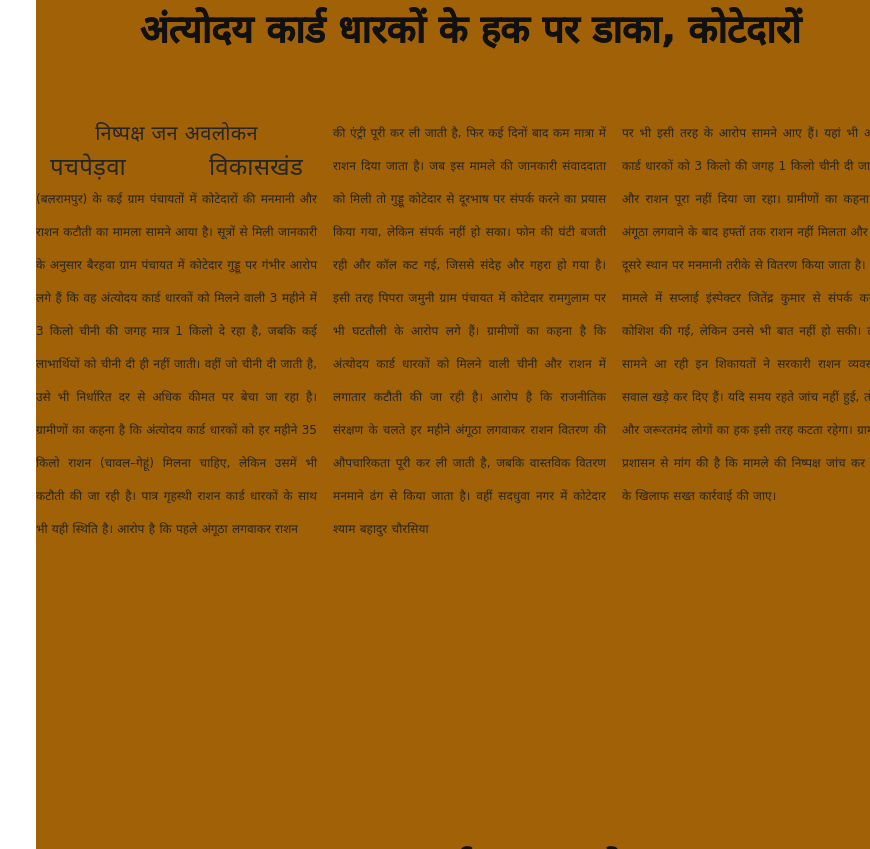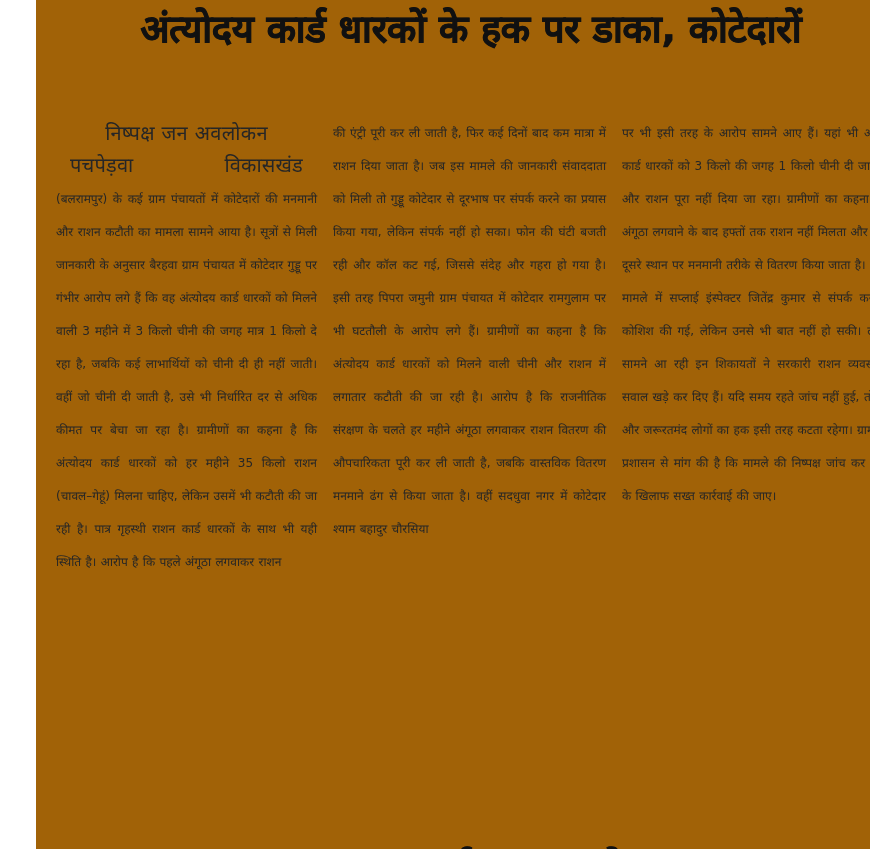--- a/index.html
+++ b/index.html
@@ -53,21 +53,21 @@
 
   .column {
     position: relative;
     box-sizing: border-box;
     overflow: hidden;
     height: 732px;
   }
 
   .col-1 {
     width: 291px;
-    padding-left: 20px;
+    padding-left: 0;
     padding-right: 10px;
   }
   .col-2 {
     width: 289px;
     padding-left: 6px;
     padding-right: 10px;
   }
   .col-3 {
     width: 290px;
     padding-left: 6px;
@@ -82,22 +82,22 @@
     line-height: 33px;
     font-weight: 400;
     color: #262626;
     letter-spacing: 0.3px;
   }
 
   .dateline-line {
     margin: 0;
     text-align: justify;
     text-align-last: justify;
-    font-family: Liberation Mono, monospace;
-    font-size: 20px;
+    font-family: Liberation Sans, sans-serif;
+    font-size: 24px;
     line-height: 33px;
     color: #262626;
     padding: 0 14px;
     letter-spacing: 0.2px;
   }
 
   .body-text {
     margin: 0;
     text-align: justify;
     text-justify: inter-word;

